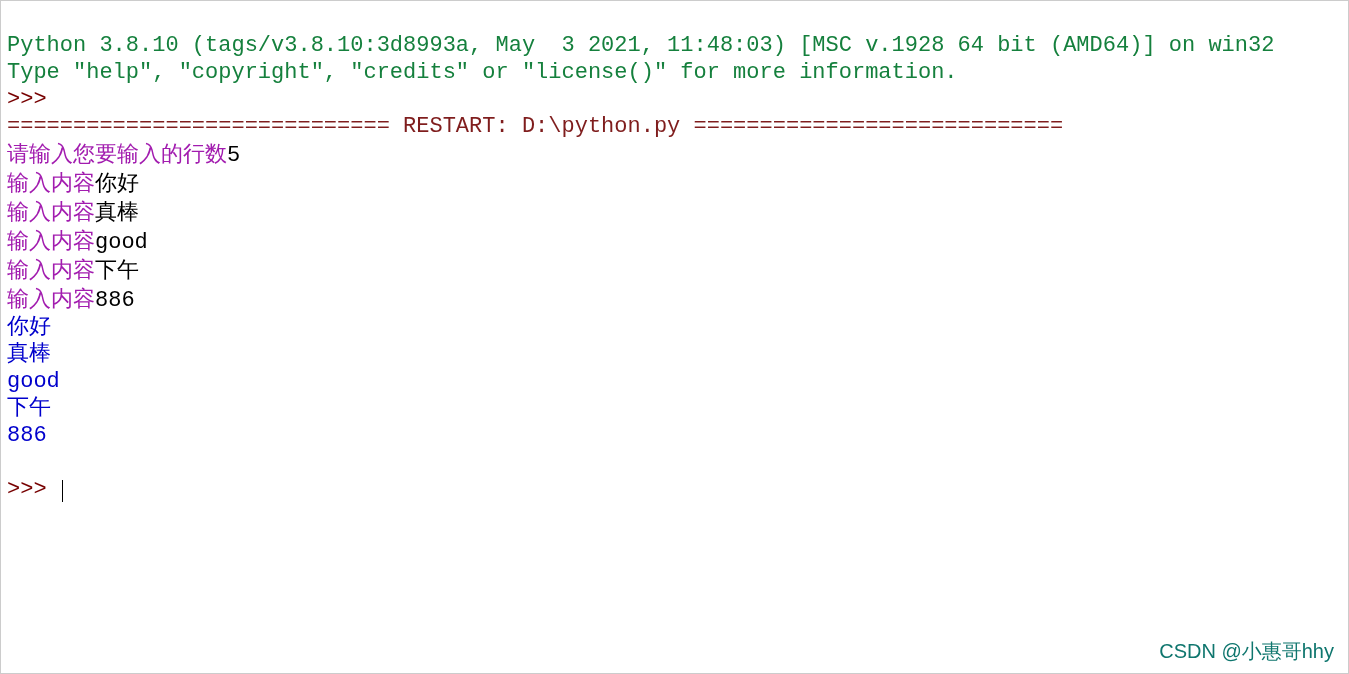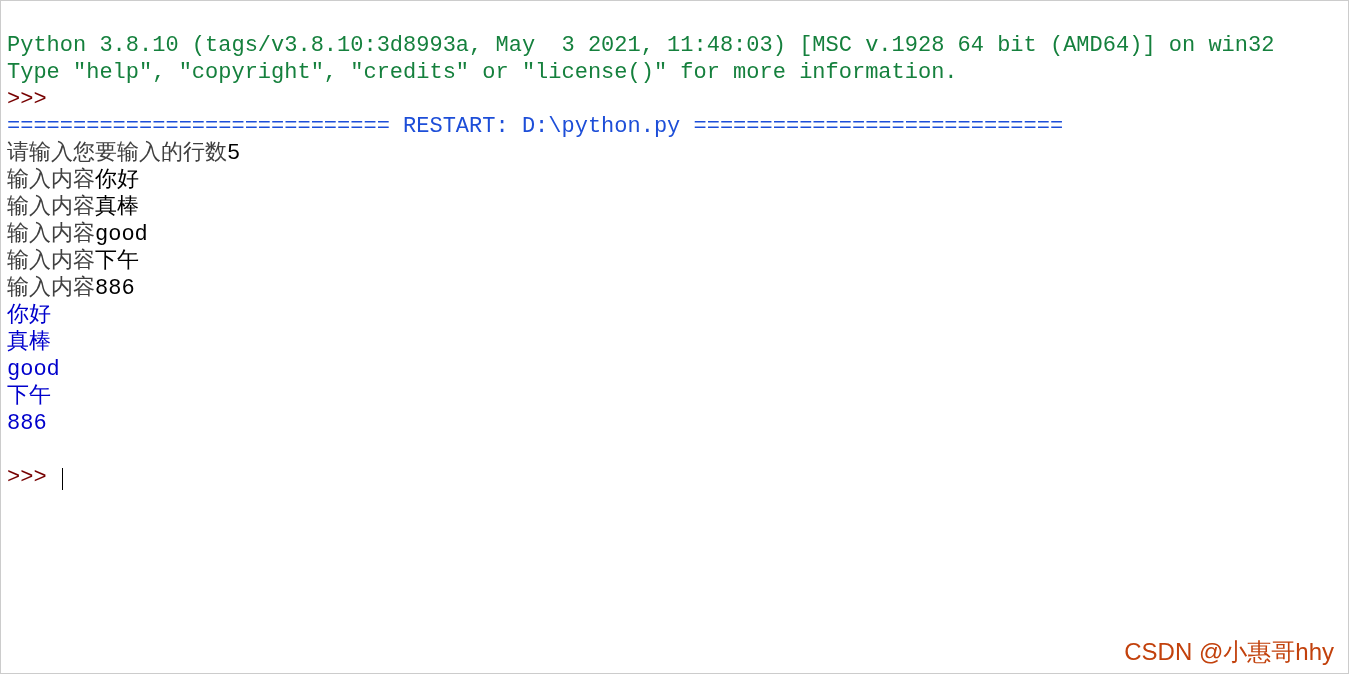--- a/index.html
+++ b/index.html
@@ -23,46 +23,47 @@
       white-space: pre-wrap;
       word-break: break-all;
     }
     .banner {
       color: #15803d;
     }
     .prompt-sym {
       color: #770000;
     }
     .restart-line {
-      color: #1d4ed8;
+      color: #7f1d1d;
     }
     .input-prompt {
-      color: #404040;
+      color: #a21caf;
+      font-family: Liberation Serif, serif;
     }
     .user-input {
       color: #000000;
     }
     .output-text {
       color: #0000cc;
     }
     .cursor {
       display: inline-block;
       width: 0;
       height: 22px;
       border-left: 1.5px solid #000;
       vertical-align: text-bottom;
       margin-left: 2px;
     }
     .watermark {
       position: absolute;
       bottom: 8px;
       right: 14px;
-      color: #c2410c;
+      color: #0f766e;
       font-family: sans-serif;
-      font-size: 24px;
+      font-size: 20px;
       pointer-events: none;
     }
   </style>
 </head>
 <body>
 
 <div class="shell">
 <span class="banner">Python 3.8.10 (tags/v3.8.10:3d8993a, May  3 2021, 11:48:03) [MSC v.1928 64 bit (AMD64)] on win32</span>
 <span class="banner">Type "help", "copyright", "credits" or "license()" for more information.</span>
 <span class="prompt-sym">&gt;&gt;&gt; </span>

